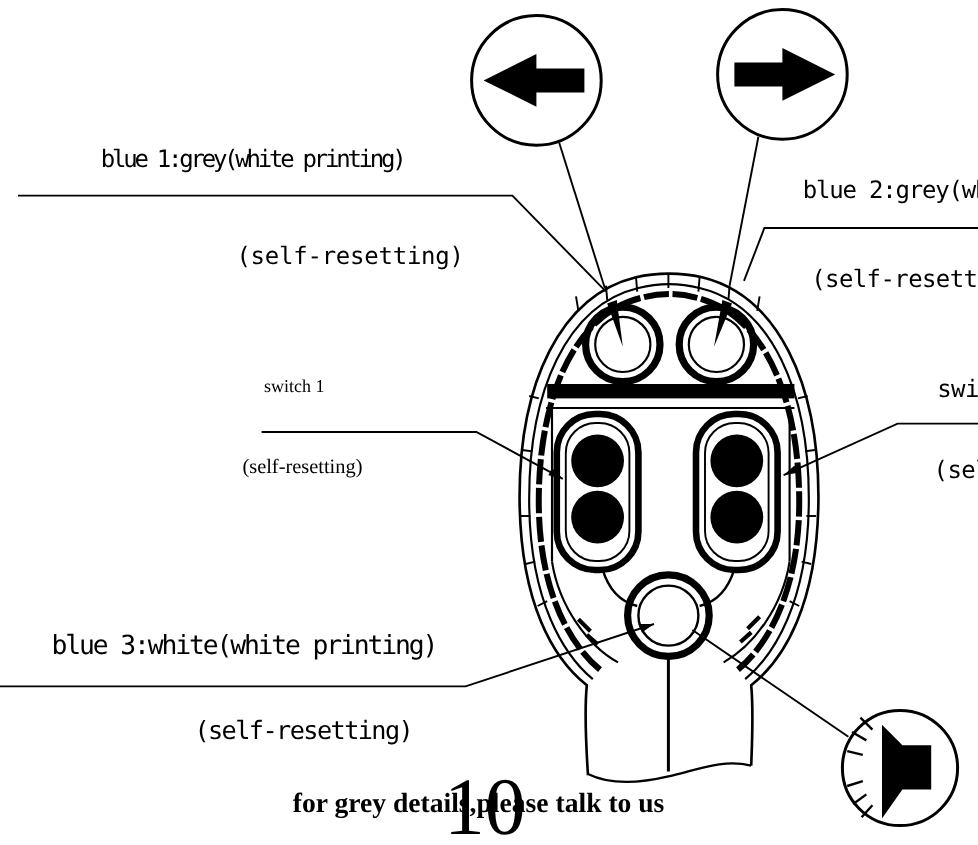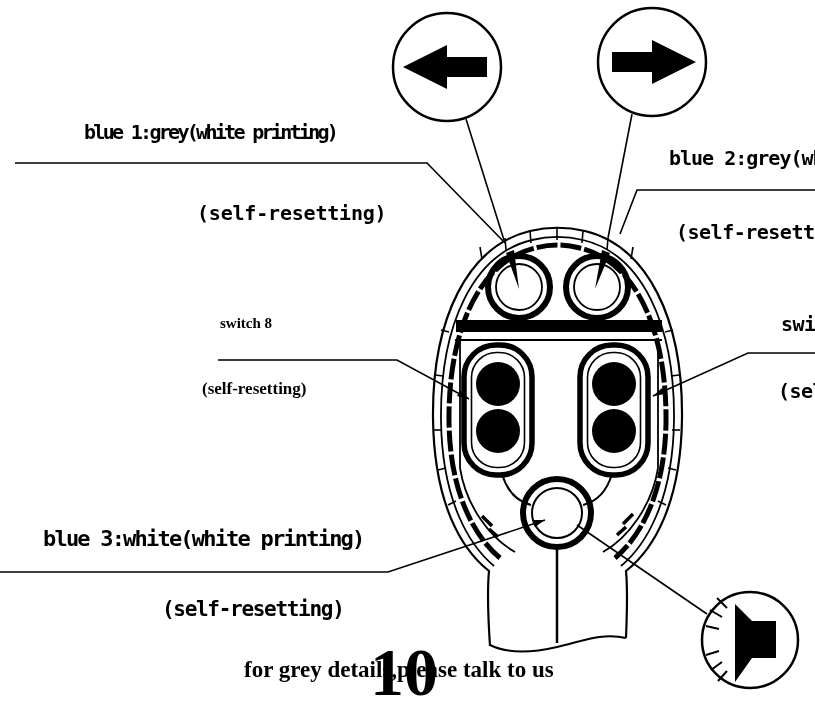--- a/index.html
+++ b/index.html
@@ -1,18 +1,18 @@
 <!DOCTYPE html>
 <html><head>
 <meta charset="utf-8">
 <style>
   html,body{margin:0;padding:0;background:#fff;}
   .page{position:relative;width:815px;height:704px;overflow:hidden;background:#fff;}
   .page svg{position:absolute;left:0;top:0;}
-  .lbl{position:absolute;color:#000;white-space:nowrap;line-height:1.25;font-weight:bold;}
+  .lbl{position:absolute;color:#000;white-space:nowrap;line-height:1.25;}
   .mono{font-family:"DejaVu Sans Mono",monospace;}
   .serif{font-family:"Liberation Serif",serif;}
   .stroke{stroke:#000;fill:none;}
 </style>
 </head>
 <body>
 
 <div class="page">
 
   <svg width="815" height="704" viewBox="0 0 815 704">
@@ -134,21 +134,21 @@
       </g>
     </g>
   </svg>
 
   <div class="lbl mono" style="left:84px;top:120px;font-size:20px;letter-spacing:-2.7px">blue 1:grey(white printing)</div>
   <div class="lbl mono" style="left:197px;top:201px;font-size:20px;letter-spacing:-0.2px">(self-resetting)</div>
 
   <div class="lbl mono" style="left:669px;top:146px;font-size:20px;letter-spacing:-1px">blue 2:grey(white printing)</div>
   <div class="lbl mono" style="left:676px;top:220px;font-size:20px;letter-spacing:-0.5px">(self-resetting)</div>
 
-  <div class="lbl serif" style="left:220px;top:314px;font-size:15px">switch 8</div>
+  <div class="lbl serif" style="left:220px;top:314px;font-size:15px">switch 1</div>
   <div class="lbl serif" style="left:202px;top:378px;font-size:17px">(self-resetting)</div>
 
   <div class="lbl mono" style="left:781px;top:312px;font-size:20px;letter-spacing:-0.5px">switch 2</div>
   <div class="lbl mono" style="left:778px;top:379px;font-size:20px;letter-spacing:-0.5px">(self-resetting)</div>
 
   <div class="lbl mono" style="left:43px;top:525px;font-size:22px;letter-spacing:-1.8px">blue 3:white(white printing)</div>
   <div class="lbl mono" style="left:162px;top:596px;font-size:21px;letter-spacing:-1.3px">(self-resetting)</div>
 
   <div class="lbl serif" style="left:370px;top:638px;font-size:68px;line-height:1">10</div>
   <div class="lbl serif" style="left:244px;top:656px;font-size:23px;font-weight:bold">for grey details,please talk to us</div>

